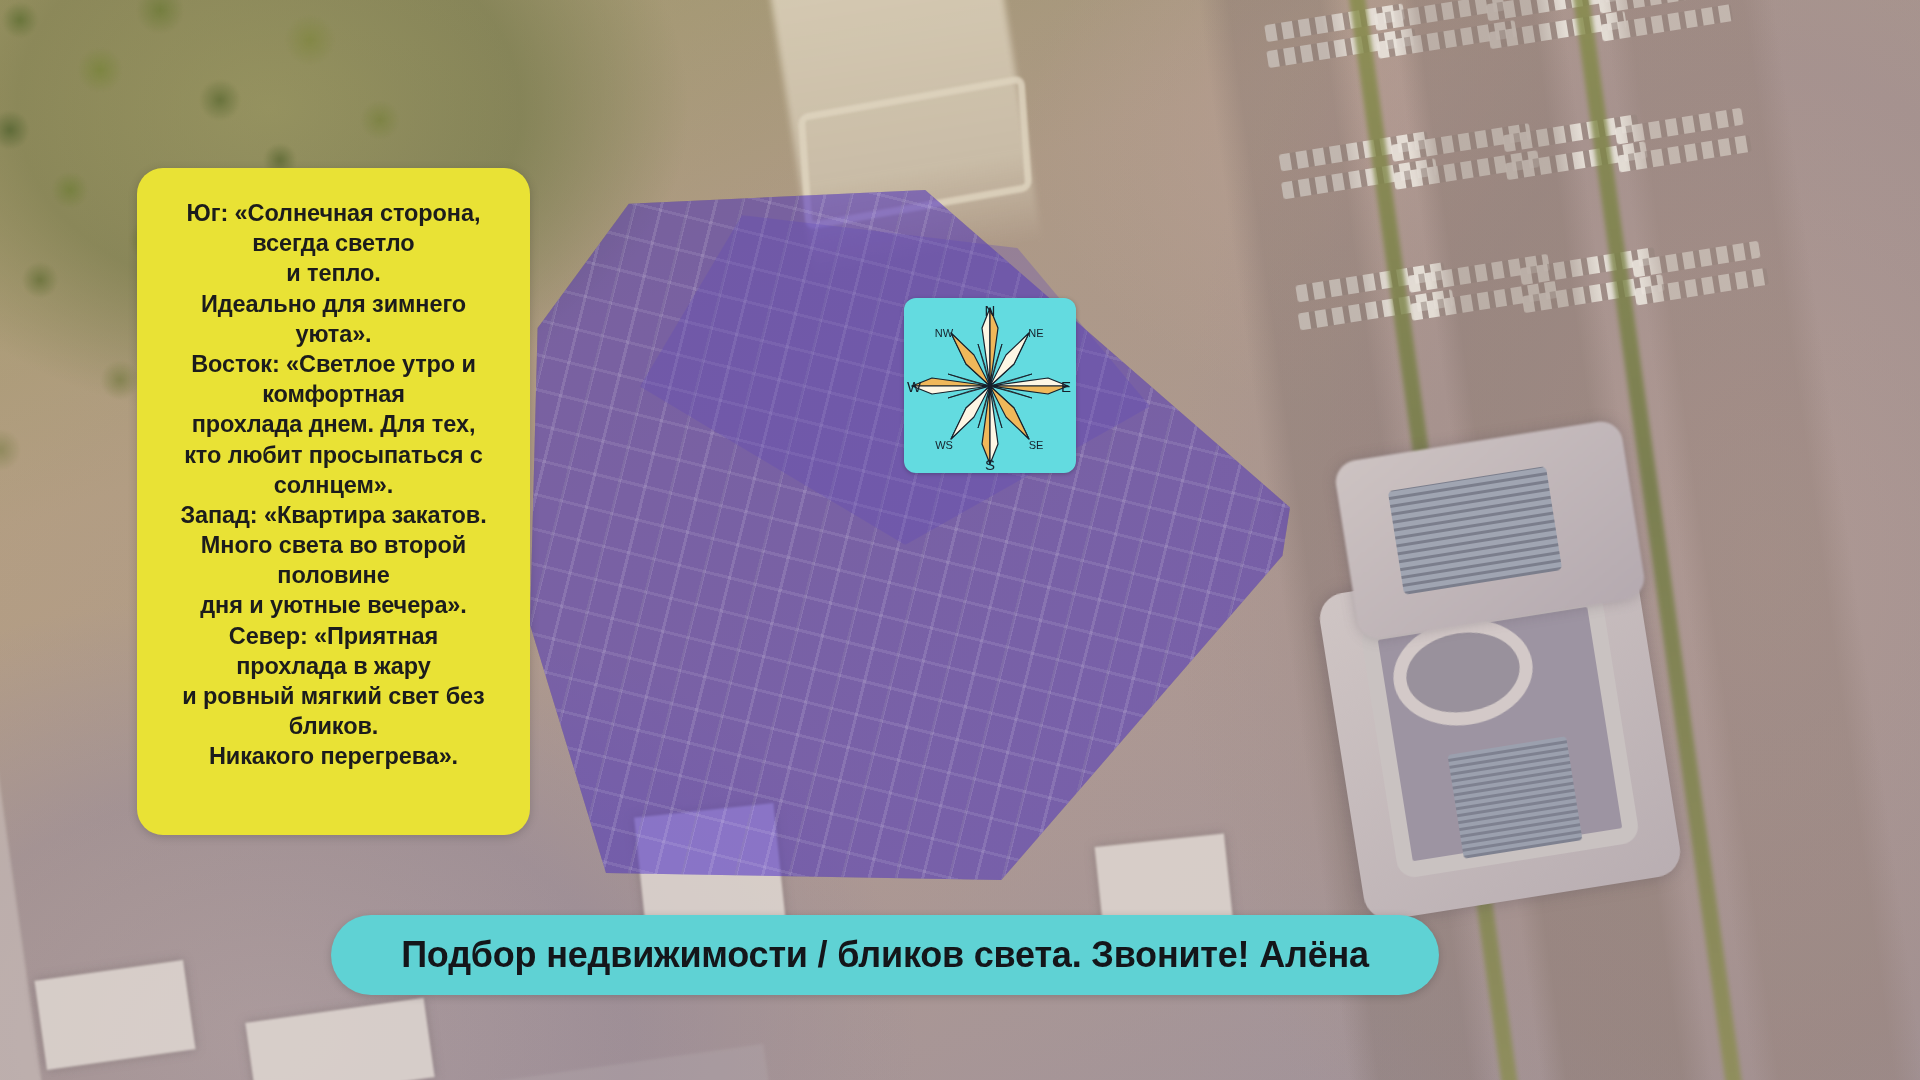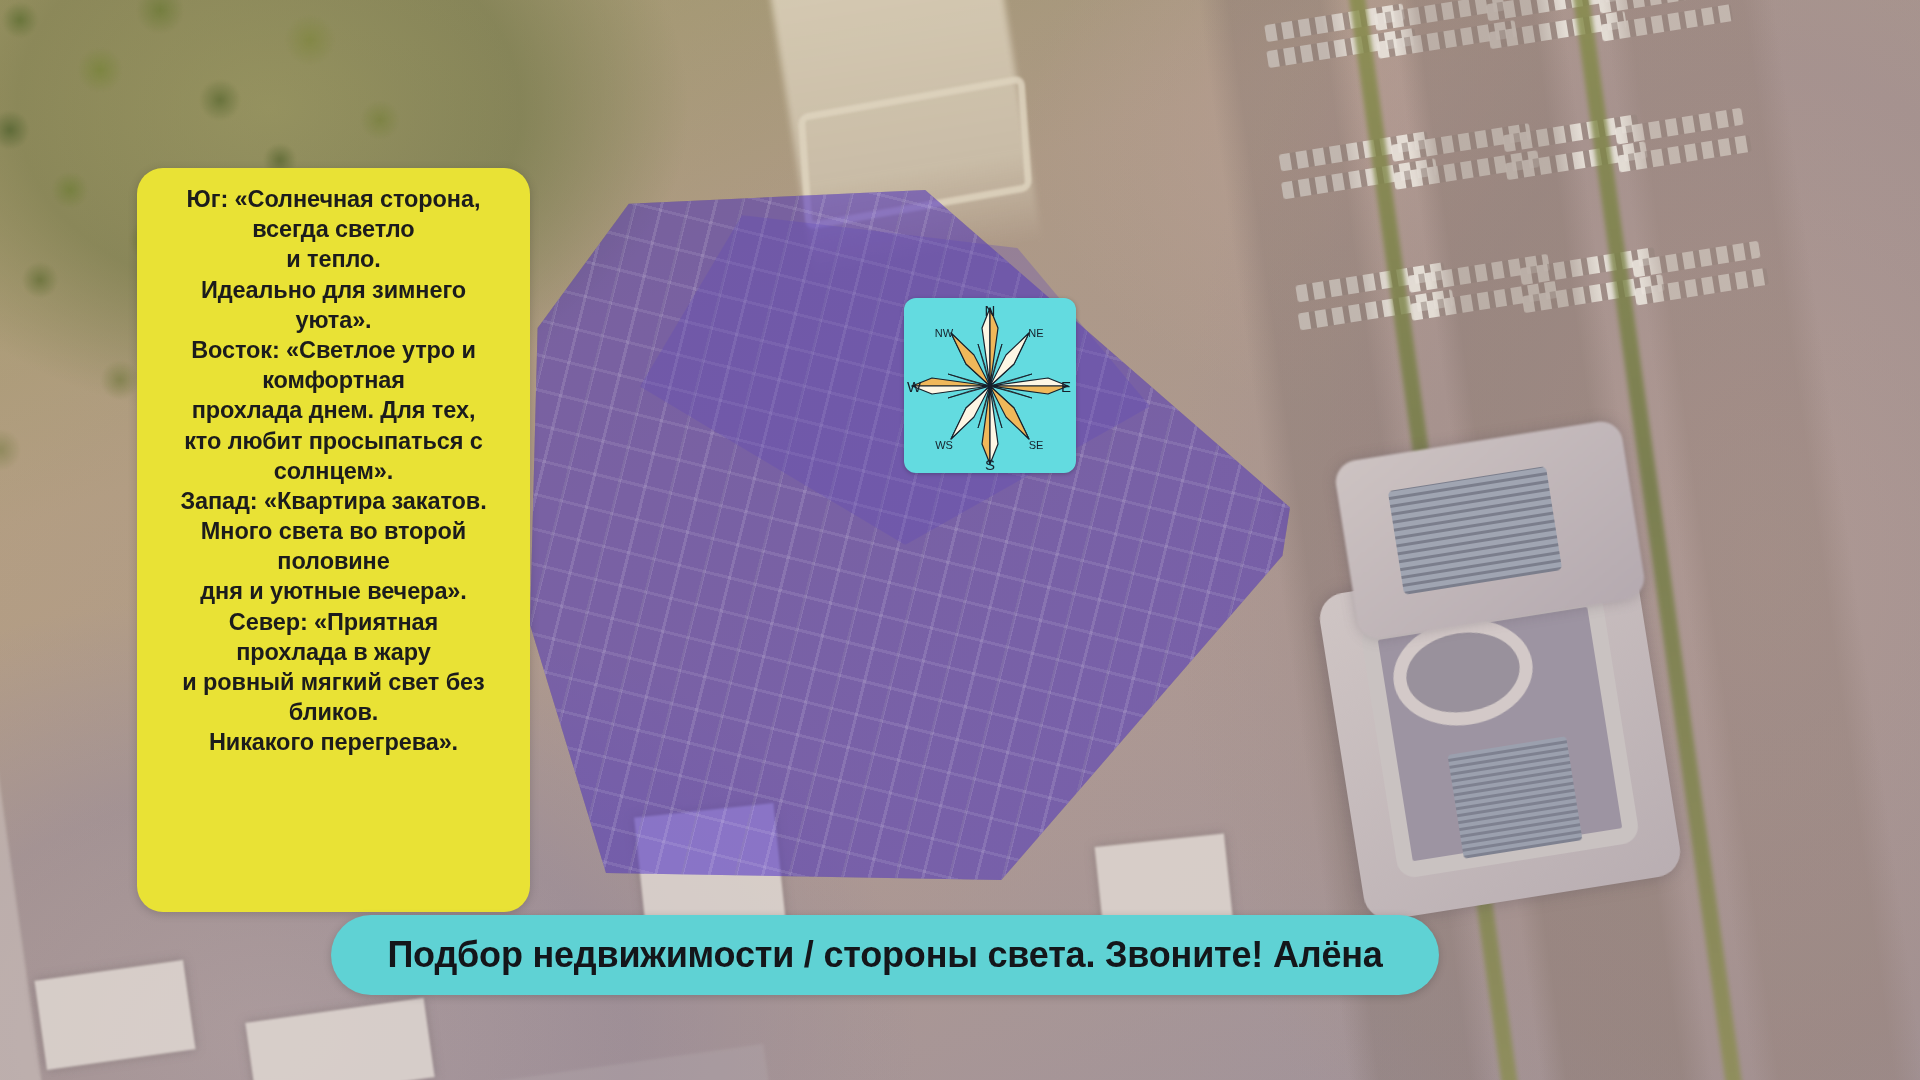--- a/index.html
+++ b/index.html
@@ -147,25 +147,25 @@
     position:absolute; left:640px; top:215px; width:510px; height:330px;
     background:rgba(96,74,186,.30);
     clip-path:polygon(20% 0%, 74% 10%, 100% 58%, 52% 100%, 0% 52%);
     filter:blur(1px);
   }
 
   
   .yellow-card {
     position:absolute;
     left:137px; top:168px;
-    width:393px; height:744px;
+    width:393px; height:667px;
     background:#e9e235;
     border-radius:26px;
     display:flex; align-items:flex-start; justify-content:center;
-    padding:16px 8px 10px;
+    padding:30px 8px 10px;
     box-shadow:0 2px 10px rgba(0,0,0,.18);
   }
   .yellow-text {
     color:#1c1c1c;
     font-weight:700;
     font-size:23.5px;
     line-height:1.285;
     text-align:center;
     letter-spacing:-.1px;
     white-space:pre-line;
@@ -333,16 +333,16 @@
       <text x="10" y="94" text-anchor="middle" font-family="Liberation Sans, sans-serif" font-size="15" fill="#16202a">W</text>
       <text x="162" y="94" text-anchor="middle" font-family="Liberation Sans, sans-serif" font-size="15" fill="#16202a">E</text>
       <text x="40" y="39" text-anchor="middle" font-family="Liberation Sans, sans-serif" font-size="11" fill="#16202a">NW</text>
       <text x="132" y="39" text-anchor="middle" font-family="Liberation Sans, sans-serif" font-size="11" fill="#16202a">NE</text>
       <text x="40" y="151" text-anchor="middle" font-family="Liberation Sans, sans-serif" font-size="11" fill="#16202a">WS</text>
       <text x="132" y="151" text-anchor="middle" font-family="Liberation Sans, sans-serif" font-size="11" fill="#16202a">SE</text>
     </svg>
   </div>
 
   <div class="banner" style="background: rgb(95, 210, 212);">
-    <div class="banner-text" style="color: rgb(20, 22, 26);">Подбор  недвижимости / стороны света. Звоните! Алёна</div>
+    <div class="banner-text" style="color: rgb(20, 22, 26);">Подбор  недвижимости / бликов света. Звоните! Алёна</div>
   </div>
 
 </div>
 
 </body></html>

